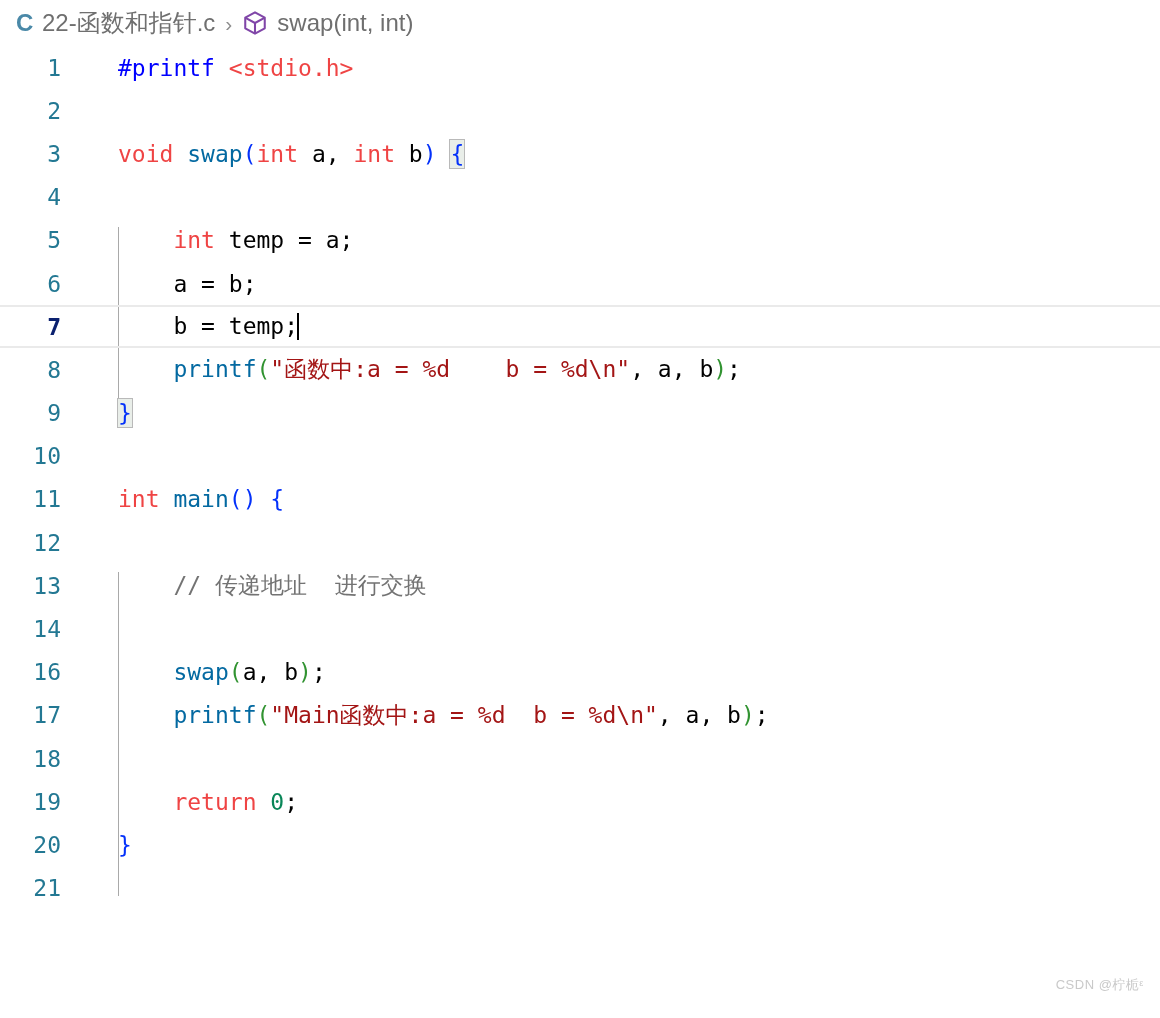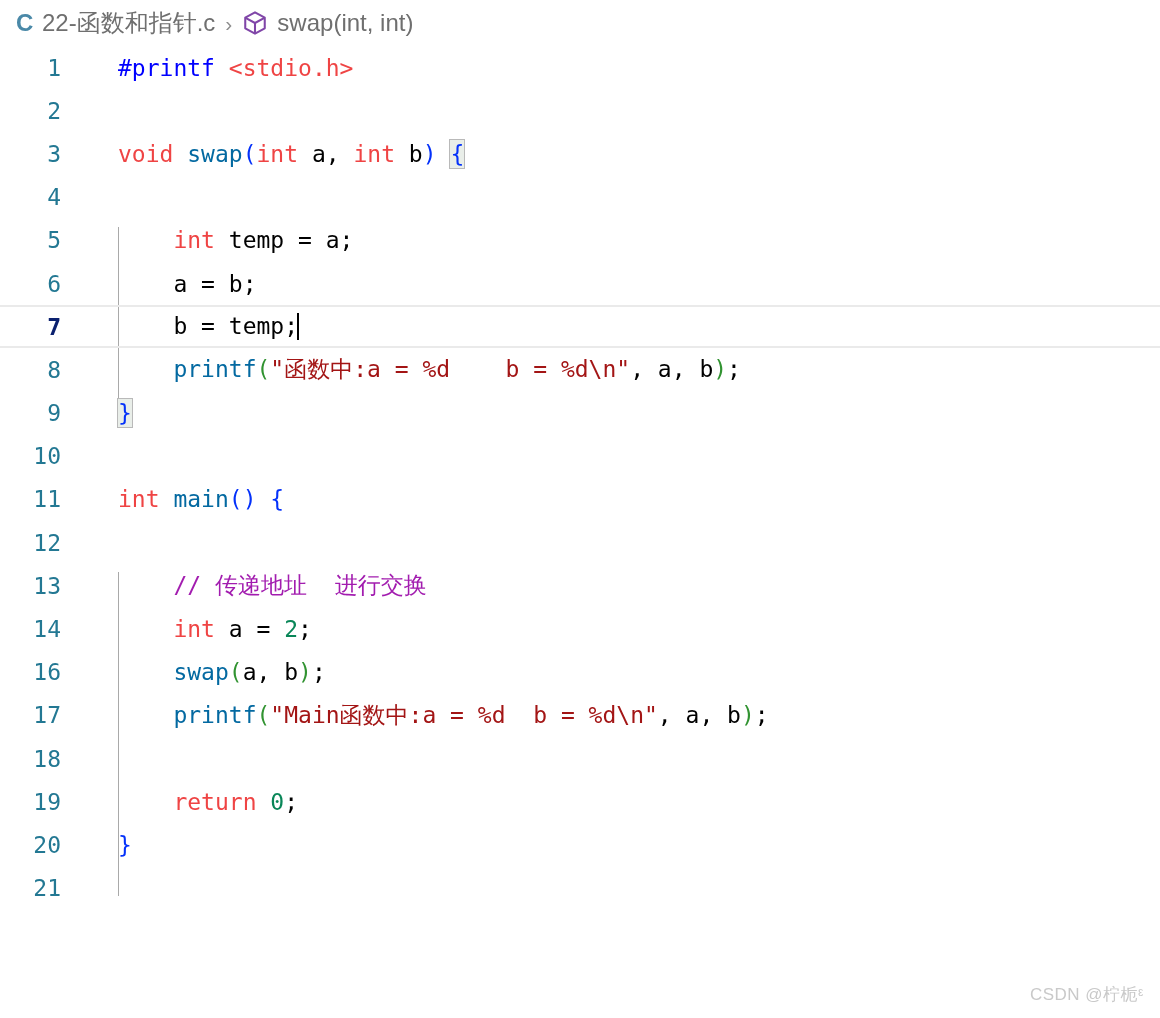--- a/index.html
+++ b/index.html
@@ -106,21 +106,21 @@
     letter-spacing: 0px;
     padding-left: 48px;
     box-sizing: border-box;
   }
 
   
   .t-key      { color: #ef4444; }        
   .t-pre      { color: #0000ff; }        
   .t-inc      { color: #ef4444; }        
   .t-str      { color: #a31515; }        
-  .t-cmt      { color: #a21caf; }        
+  .t-cmt      { color: #737373; }        
   .t-num      { color: #098658; }        
   .t-fn       { color: #0369a1; }        
   .t-id       { color: #000000; }
   .t-br1      { color: #0431fa; }        
   .t-br2      { color: #319331; }        
   .t-punct    { color: #000000; }
 
   
   .brmatch {
     background: #e9eee9;
@@ -145,23 +145,23 @@
     background: #a9a9a9;
     left: 118px;
   }
   .guide-swap { top: 181px;  height: 195px; }
   .guide-main { top: 526px;  height: 324px; }
 
   
   .watermark {
     position: absolute;
     right: 16px;
-    bottom: 12px;
+    bottom: 24px;
     font-family: "Liberation Sans", "DejaVu Sans", sans-serif;
-    font-size: 17px;
+    font-size: 13px;
     color: #c9c9c9;
     letter-spacing: .5px;
     user-select: none;
   }
 </style>
 </head>
 <body>
 
 <div class="breadcrumb">
   <div class="bc-seg">
@@ -247,21 +247,20 @@
       <span class="linecontent"></span>
     </div>
 
     <div class="row">
       <span class="lineno">13</span>
       <span class="linecontent">    <span class="t-cmt">// 传递地址  进行交换</span></span>
     </div>
 
     <div class="row">
       <span class="lineno">14</span>
-      <span class="linecontent">    <span class="t-key">int</span><span class="t-id"> a = </span><span class="t-num">2</span><span class="t-punct">;</span></span>
     </div>
 
 
     <div class="row">
       <span class="lineno">16</span>
       <span class="linecontent">    <span class="t-fn">swap</span><span class="t-br2">(</span><span class="t-id">a, b</span><span class="t-br2">)</span><span class="t-punct">;</span></span>
     </div>
 
     <div class="row">
       <span class="lineno">17</span>

